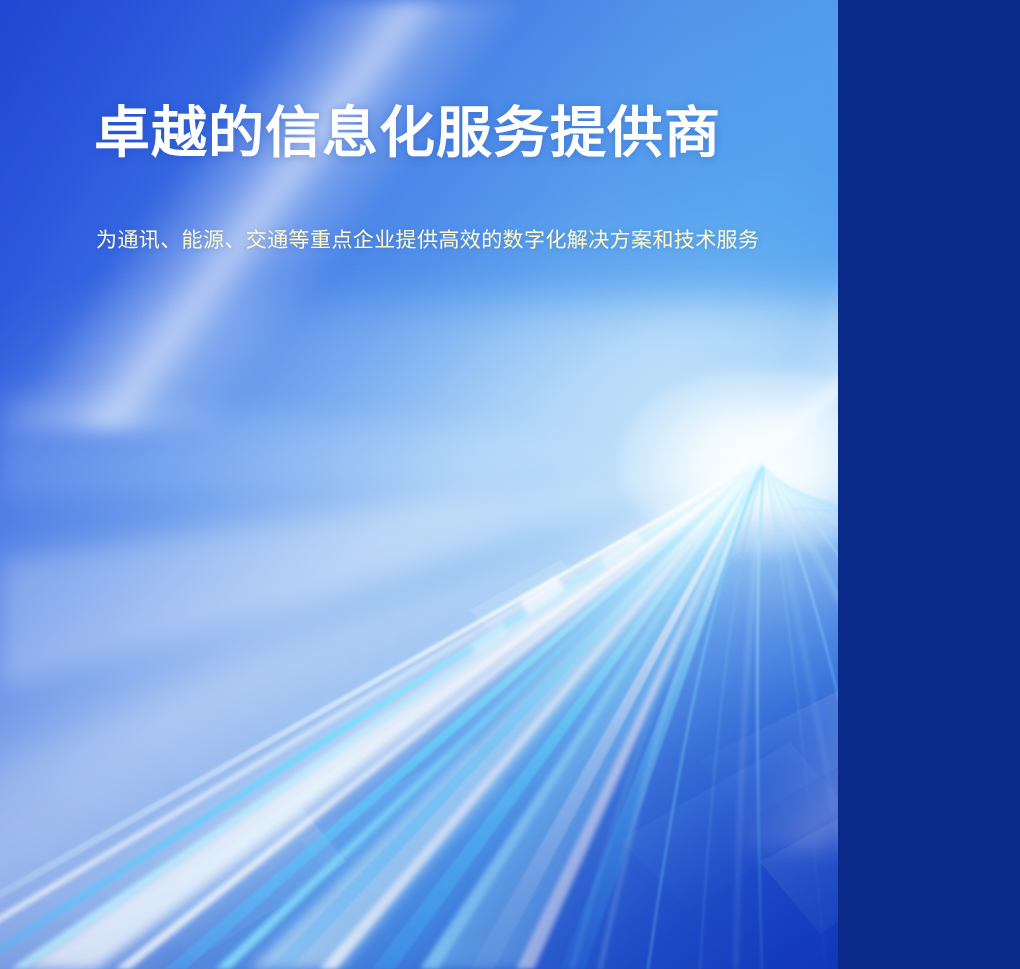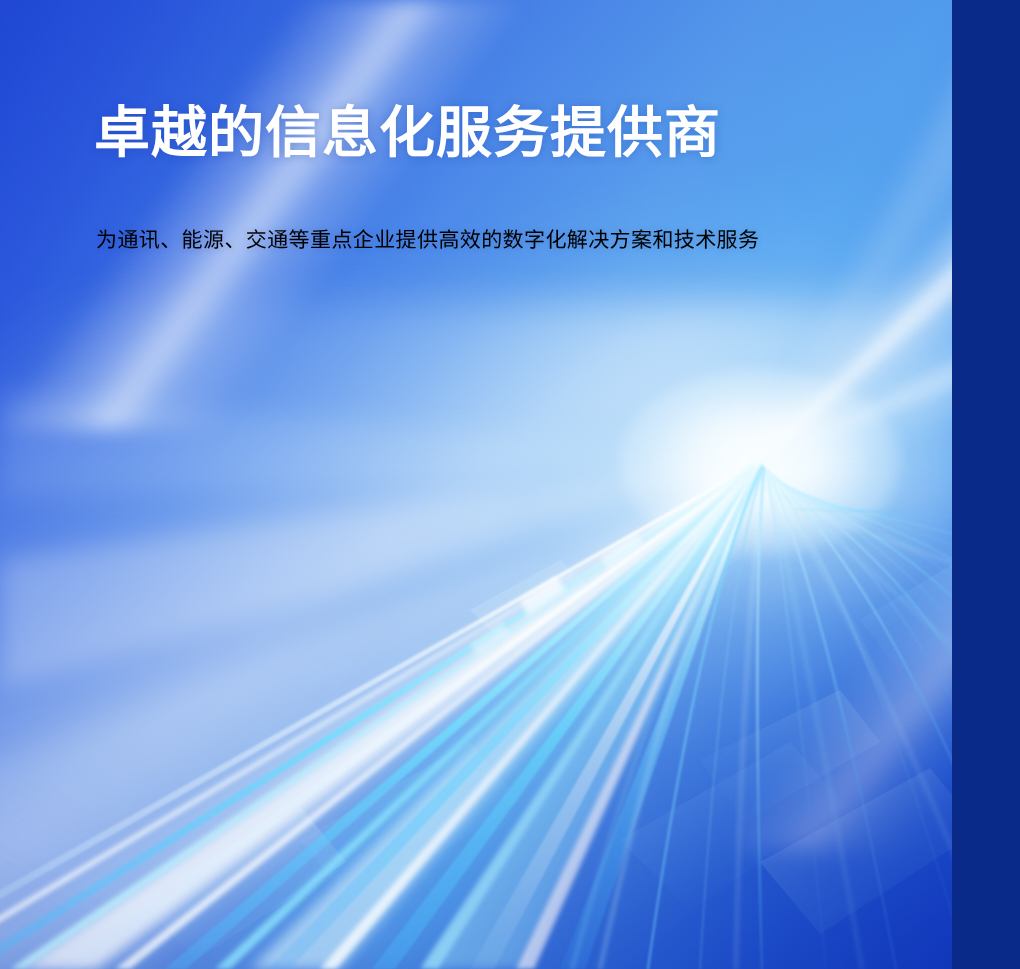--- a/index.html
+++ b/index.html
@@ -7,21 +7,21 @@
     margin: 0;
     padding: 0;
     background: #0a2a8a;
   }
   body {
     font-family: "Liberation Sans", "DejaVu Sans", sans-serif;
   }
 
   #banner {
     position: relative;
-    width: 952px;
+    width: 838px;
     height: 969px;
     overflow: hidden;
     background: #3f7fe0;
     isolation: isolate;
   }
 
   
   .layer {
     position: absolute;
     inset: 0;
@@ -187,21 +187,21 @@
     line-height: 1.18;
     white-space: nowrap;
     text-shadow: 0 1px 10px rgba(16,60,160,0.30);
   }
   .subcopy {
     margin: 0;
     padding-top: 58px;
     padding-left: 2px;
   }
   .subline {
-    color: #000000;
+    color: #fef9c3;
     font-size: 21px;
     font-weight: 500;
     line-height: 32px;
     letter-spacing: 0.4px;
     white-space: nowrap;
     text-shadow: 0 1px 6px rgba(16,60,160,0.22);
   }
 </style>
 </head>
 <body>

